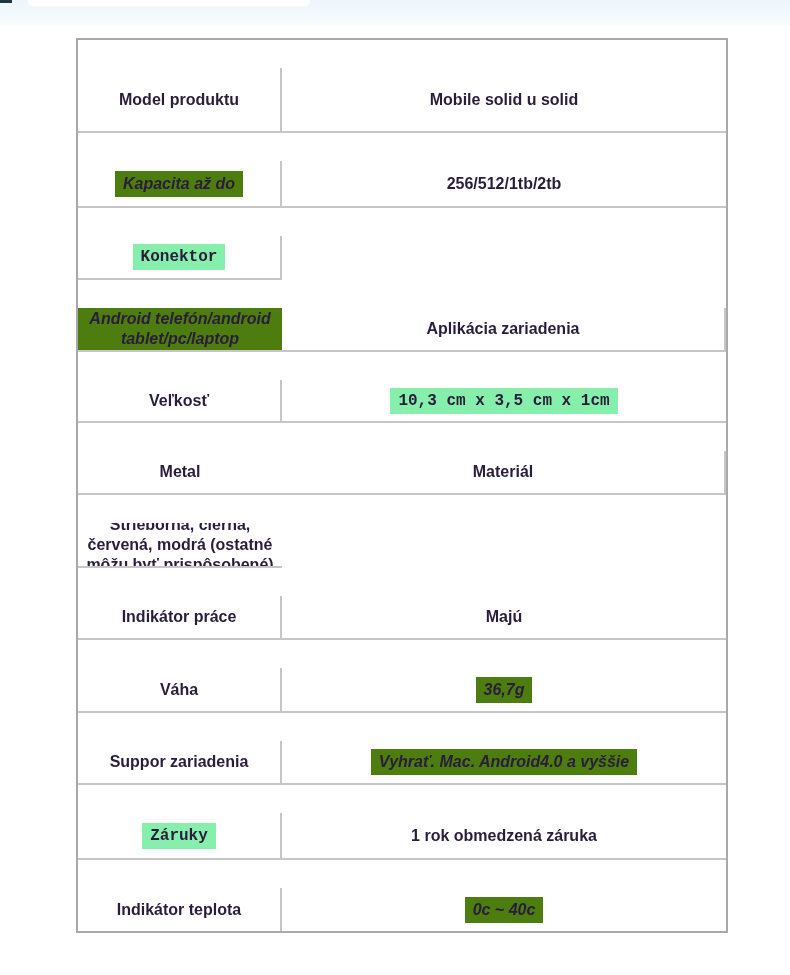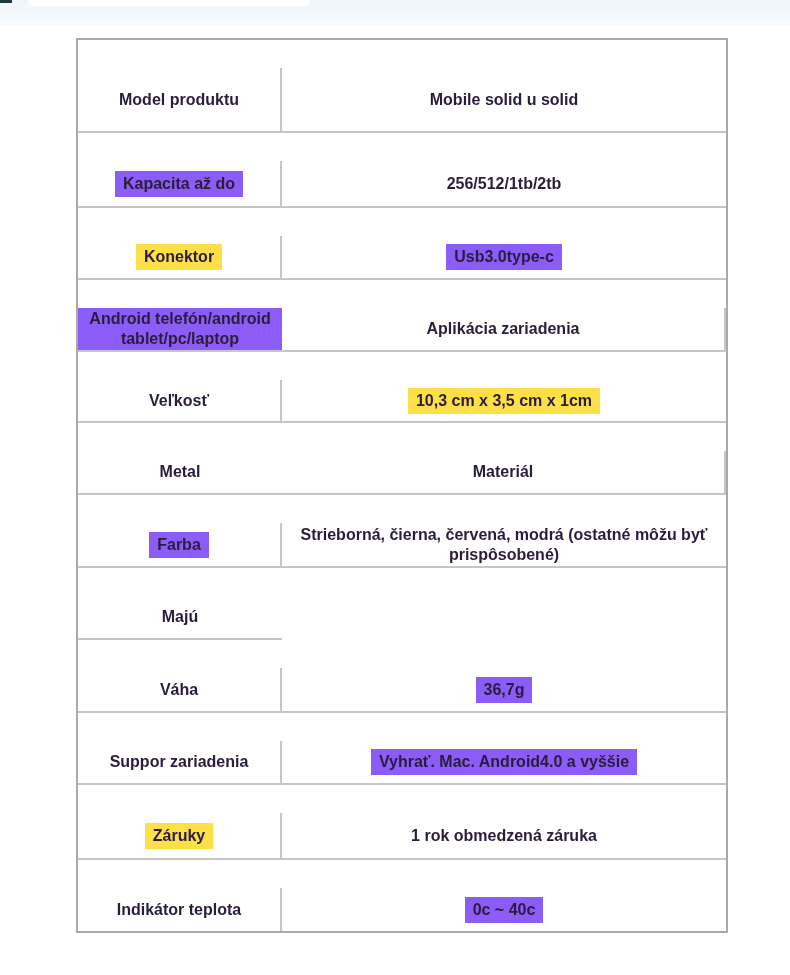--- a/index.html
+++ b/index.html
@@ -21,22 +21,22 @@
     display:grid;grid-template-columns:204px 1fr;
     grid-template-rows:93px 75px 72px 72px 71px 72px 73px 72px 73px 72px 75px auto;
   }
   .cell{box-sizing:border-box;display:flex;align-items:center;justify-content:center;
     border-bottom:2px solid #c6c6c6;overflow:hidden;text-align:center;margin-top:28px;}
   .label-cell{border-right:2px solid #c6c6c6;}
   .cell span{display:inline-block;padding:3px 8px;line-height:1.25;}
   .txt{color:#2a1c3c;font-weight:bold;}
 
   
-  .tint{background:#fde047;}
-  .tint2{background:#8b5cf6;}
+  .tint{background:#86efac;font-family:Liberation Mono, monospace;}
+  .tint2{background:#4d7c0f;font-style:italic;}
 </style>
 </head>
 <body>
 
 <div class="canvas">
 
   <div class="top-strip">
     <div class="top-tab"></div>
     <div class="top-corner-mark"></div>
   </div>
@@ -53,23 +53,20 @@
     <div class="cell label-cell r2" style="grid-row:2">
       <span class="txt tint2">Kapacita až do</span>
       </div>
     <div class="cell value-cell r2" style="grid-row:2">
       <span class="txt">256/512/1tb/2tb</span>
       </div>
 
     <div class="cell label-cell r3" style="grid-row:3">
       <span class="txt tint">Konektor</span>
       </div>
-    <div class="cell value-cell r3" style="grid-row:3">
-      <span class="txt tint2">Usb3.0type-c</span>
-      </div>
 
     <div class="cell value-cell r4" style="grid-row:4">
       <span class="txt tint2">Android telefón/android tablet/pc/laptop</span>
       </div>
     <div class="cell label-cell r4" style="grid-row:4">
       <span class="txt">Aplikácia zariadenia</span>
       </div>
 
     <div class="cell label-cell r5" style="grid-row:5">
       <span class="txt">Veľkosť</span>
@@ -78,27 +75,27 @@
       <span class="txt tint">10,3 cm x 3,5 cm x 1cm</span>
       </div>
 
     <div class="cell value-cell r6" style="grid-row:6">
       <span class="txt">Metal</span>
       </div>
     <div class="cell label-cell r6" style="grid-row:6">
       <span class="txt">Materiál</span>
       </div>
 
-    <div class="cell label-cell r7" style="grid-row:7">
-      <span class="txt tint2">Farba</span>
-      </div>
     <div class="cell value-cell r7" style="grid-row:7">
       <span class="txt">Strieborná, čierna, červená, modrá (ostatné môžu byť prispôsobené)</span>
       </div>
 
+    <div class="cell label-cell r8" style="grid-row:8">
+      <span class="txt">Indikátor práce</span>
+      </div>
     <div class="cell value-cell r8" style="grid-row:8">
       <span class="txt">Majú</span>
       </div>
 
     <div class="cell label-cell r9" style="grid-row:9">
       <span class="txt">Váha</span>
       </div>
     <div class="cell value-cell r9" style="grid-row:9">
       <span class="txt tint2">36,7g</span>
       </div>

